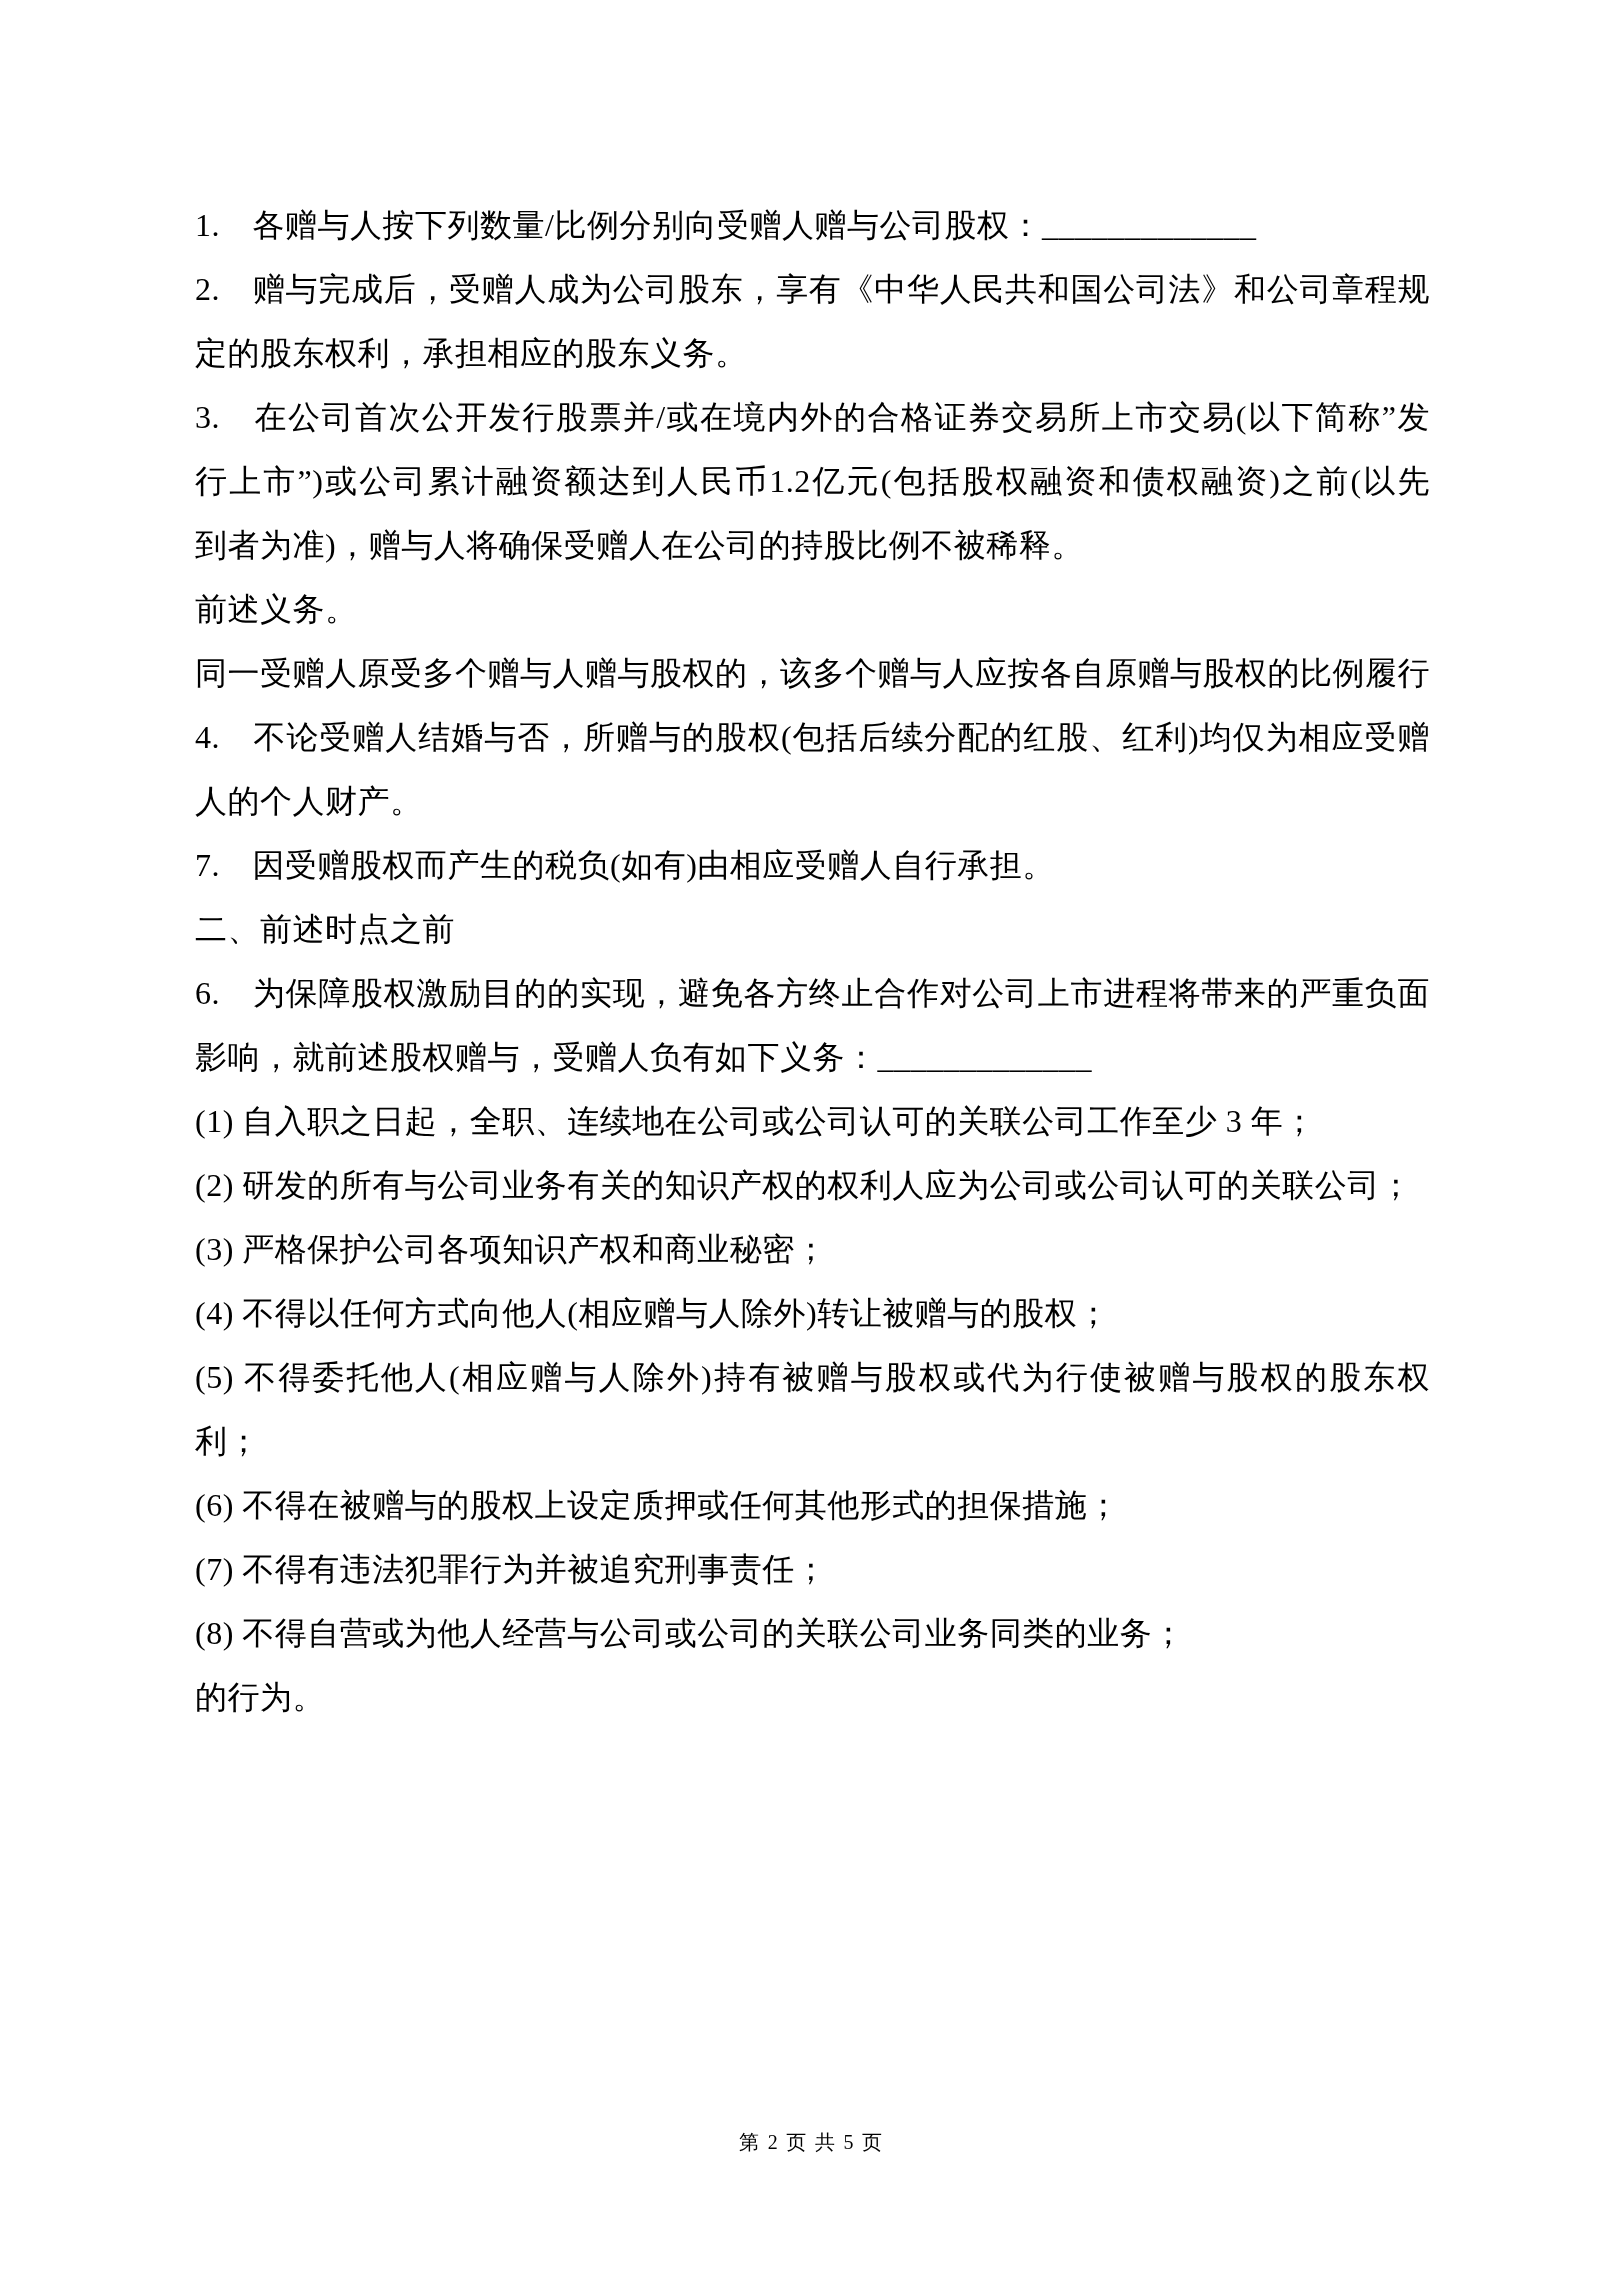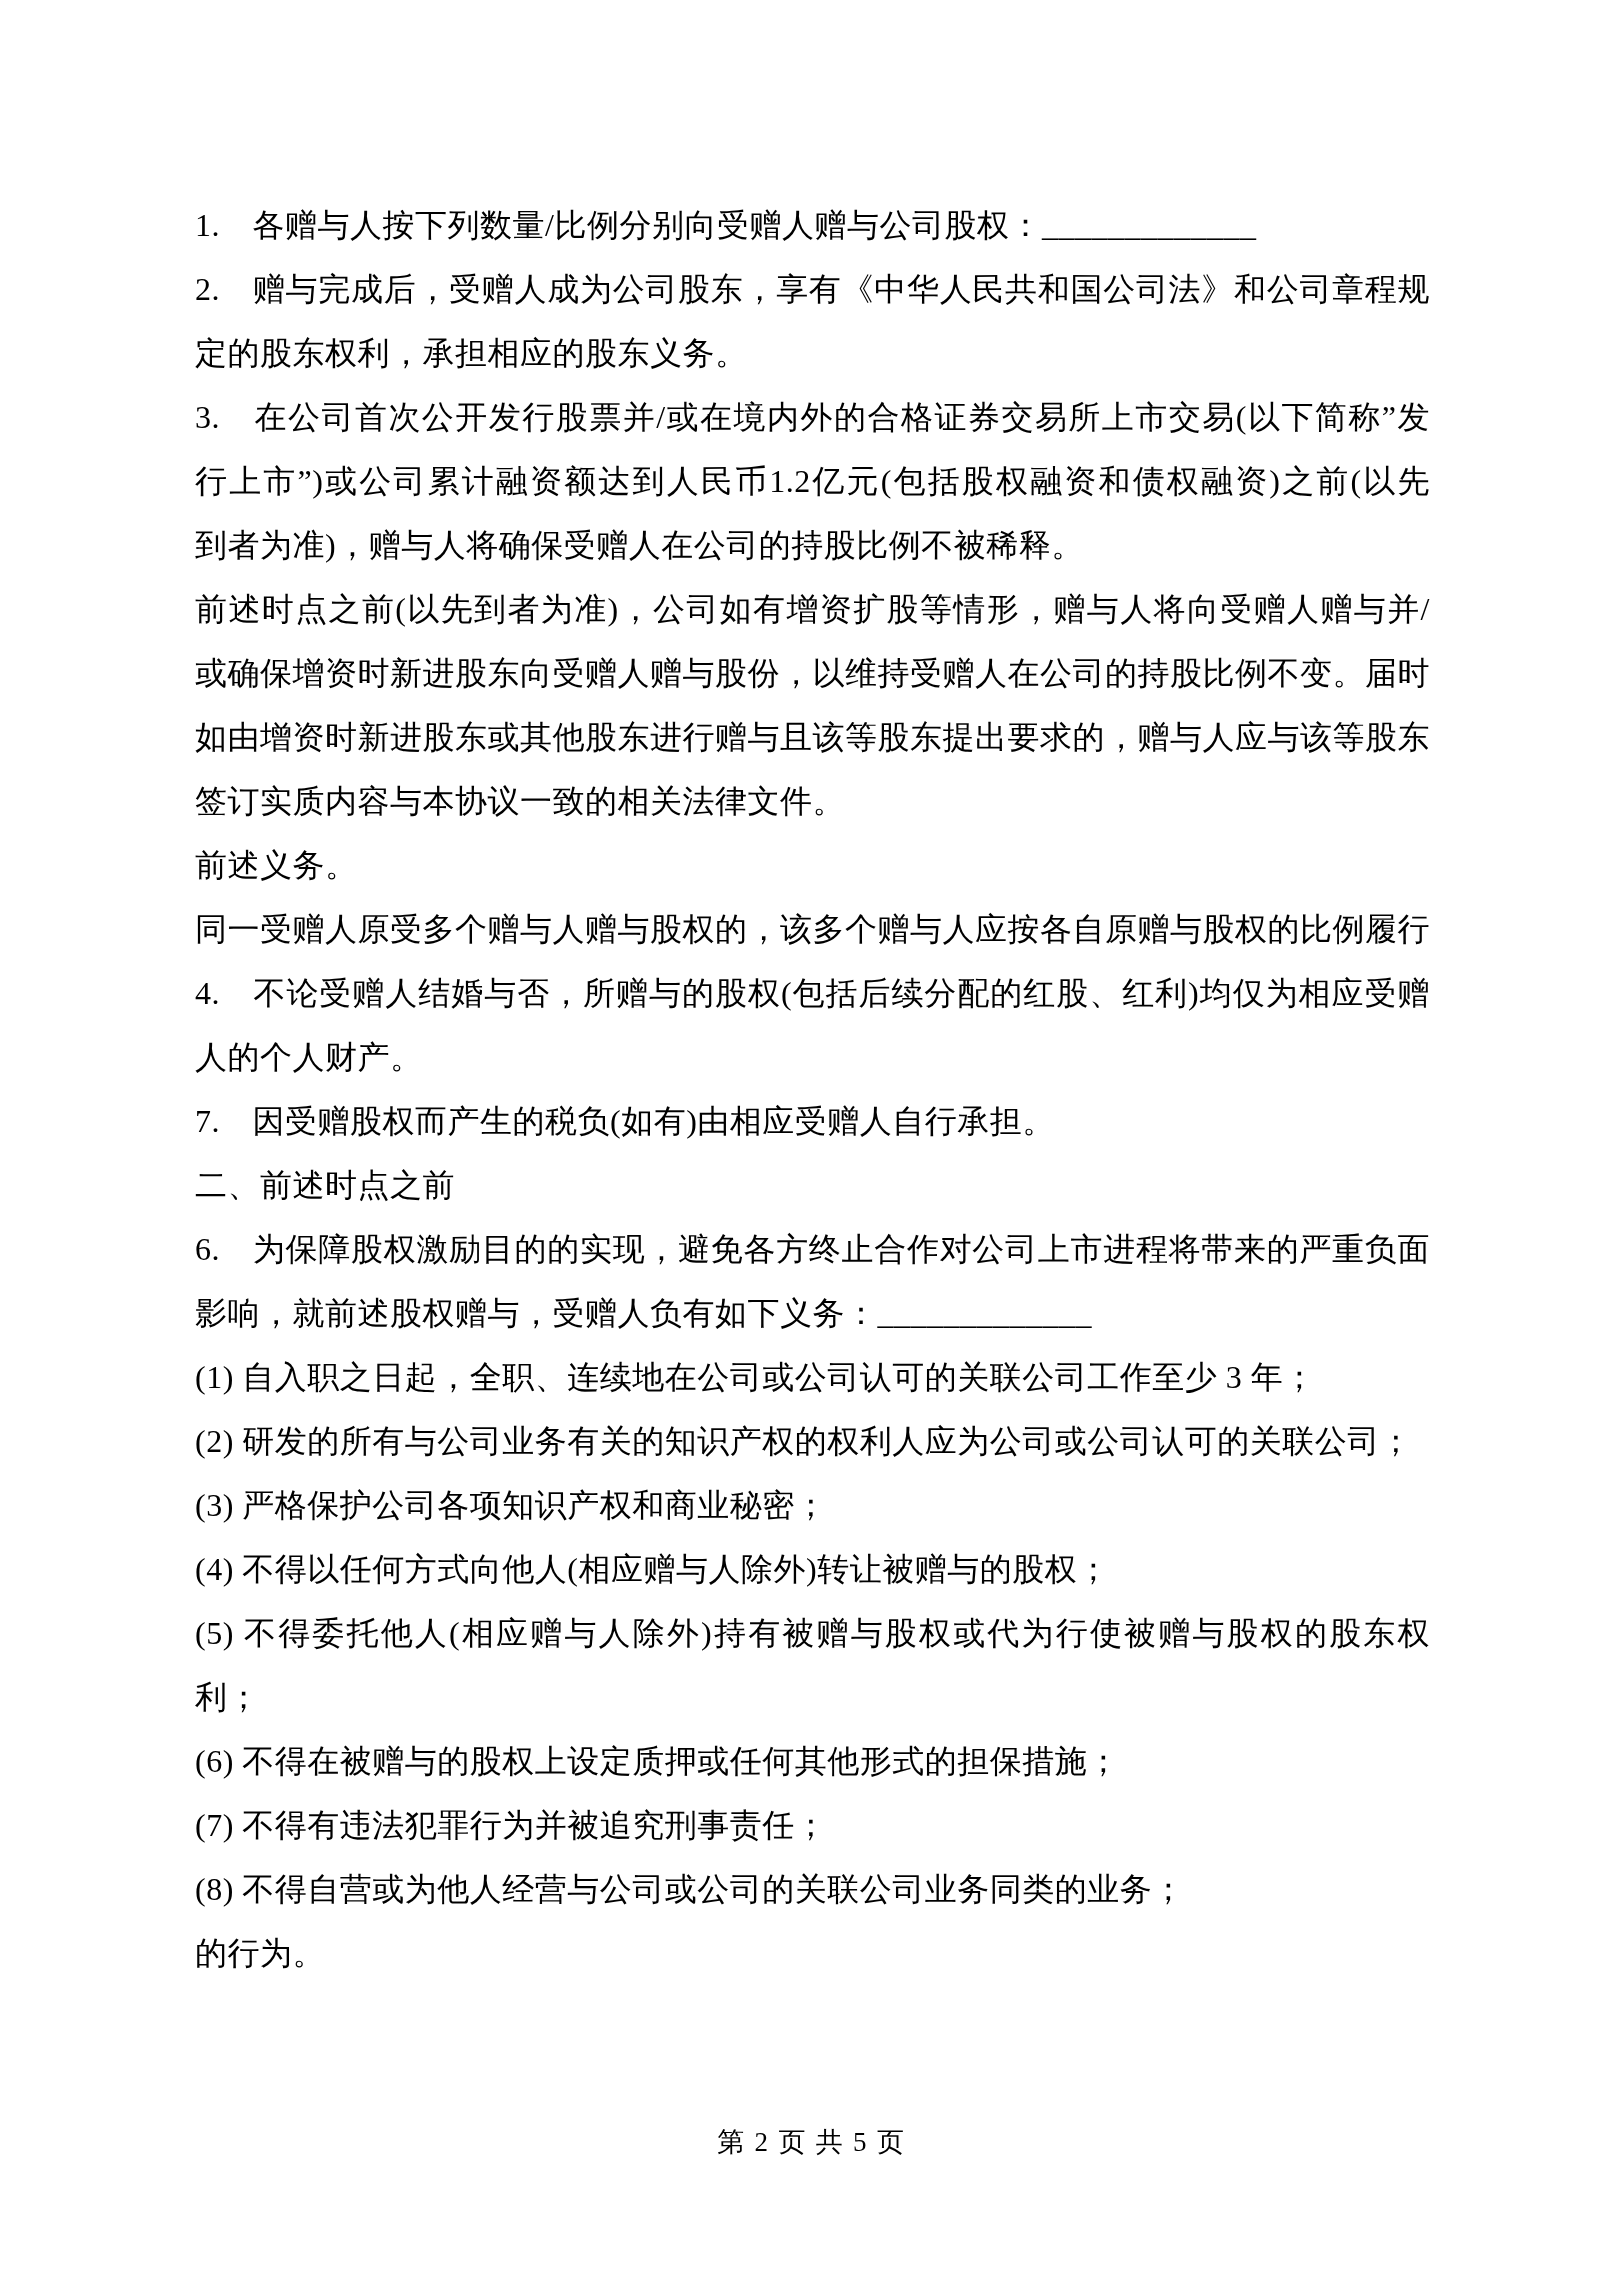--- a/index.html
+++ b/index.html
@@ -41,47 +41,41 @@
   .line.j {
     text-align: justify;
     text-align-last: justify;
   }
   .footer {
     position: absolute;
     top: 2119px;
     left: 0;
     width: 100%;
     text-align: center;
-    font-size: 27px;
+    font-size: 20px;
     line-height: 47px;
     letter-spacing: 1.8px;
   }
 </style>
 </head>
 <body>
 
 <div class="page">
   <div class="content" id="document-body">
       <div class="para">
         <div class="line">1.　各赠与人按下列数量/比例分别向受赠人赠与公司股权：_____________</div>
       </div>
       <div class="para">
         <div class="line j">2.　赠与完成后，受赠人成为公司股东，享有《中华人民共和国公司法》和公司章程规</div>
         <div class="line">定的股东权利，承担相应的股东义务。</div>
       </div>
       <div class="para">
         <div class="line j">3.　在公司首次公开发行股票并/或在境内外的合格证券交易所上市交易(以下简称”发</div>
         <div class="line j">行上市”)或公司累计融资额达到人民币1.2亿元(包括股权融资和债权融资)之前(以先</div>
         <div class="line">到者为准)，赠与人将确保受赠人在公司的持股比例不被稀释。</div>
-      </div>
-      <div class="para">
-        <div class="line j">前述时点之前(以先到者为准)，公司如有增资扩股等情形，赠与人将向受赠人赠与并/</div>
-        <div class="line j">或确保增资时新进股东向受赠人赠与股份，以维持受赠人在公司的持股比例不变。届时</div>
-        <div class="line j">如由增资时新进股东或其他股东进行赠与且该等股东提出要求的，赠与人应与该等股东</div>
-        <div class="line">签订实质内容与本协议一致的相关法律文件。</div>
       </div>
       <div class="para">
         <div class="line">前述义务。</div>
         <div class="line j">同一受赠人原受多个赠与人赠与股权的，该多个赠与人应按各自原赠与股权的比例履行</div>
       </div>
       <div class="para">
         <div class="line j">4.　不论受赠人结婚与否，所赠与的股权(包括后续分配的红股、红利)均仅为相应受赠</div>
         <div class="line">人的个人财产。</div>
       </div>
       <div class="para">

